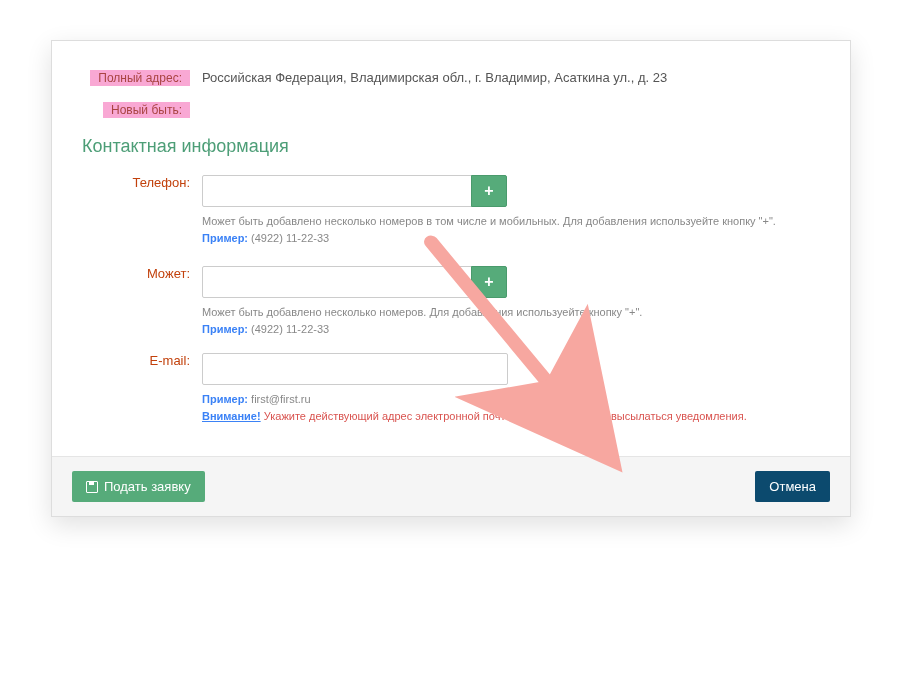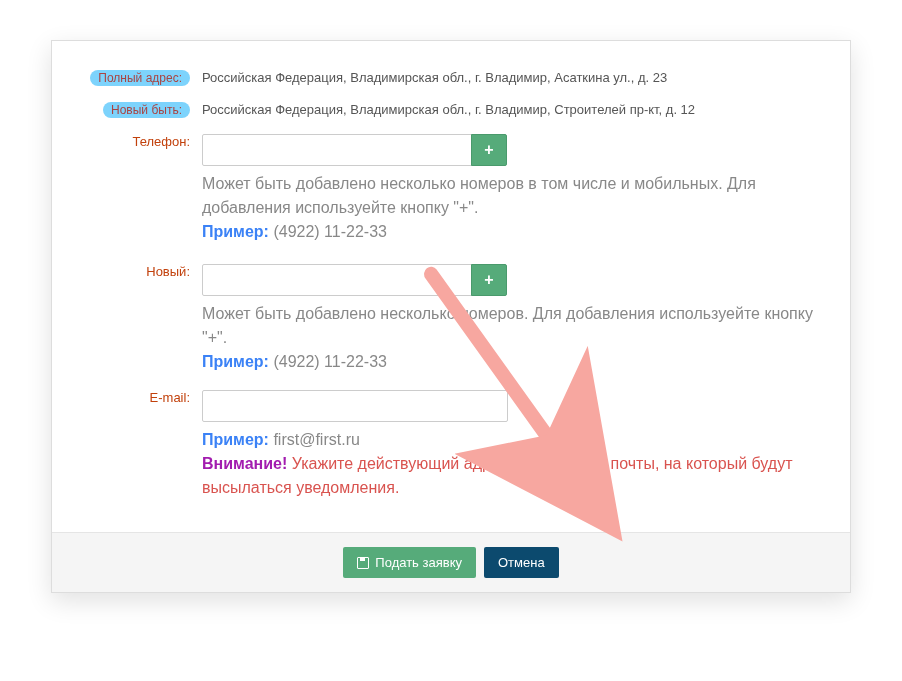--- a/index.html
+++ b/index.html
@@ -29,24 +29,24 @@
   }
   .label-col {
     width: 120px;
     flex-shrink: 0;
     text-align: right;
     padding-right: 12px;
     padding-top: 4px;
   }
   .pill {
     display: inline-block;
-    background: #7dd3fc;
+    background: #f9a8d4;
     color: #a94442;
     padding: 1px 8px;
-    border-radius: 8px;
+    border-radius: 0;
     font-size: 12px;
   }
   .value-col {
     flex: 1;
     color: #555;
     padding-top: 4px;
   }
   .section-title {
     color: #4d9e77;
     font-size: 18px;
@@ -81,32 +81,32 @@
     font-weight: bold;
     cursor: pointer;
     display: flex;
     align-items: center;
     justify-content: center;
     border-radius: 0 2px 2px 0;
     margin-left: -1px;
   }
   .help {
     color: #888;
-    font-size: 16px;
+    font-size: 11px;
     line-height: 1.5;
   }
   .help b { color: #3b82f6; }
-  .warn { color: #a21caf; font-weight: bold; }
+  .warn { color: #3b82f6; font-weight: bold; text-decoration: underline; }
   .warn-text { color: #d9534f; }
   .footer {
     background: #f5f5f5;
     border-top: 1px solid #e5e5e5;
     padding: 14px 20px;
     display: flex;
-    justify-content: center;
+    justify-content: space-between;
     gap: 8px;
   }
   .btn {
     display: inline-flex;
     align-items: center;
     gap: 6px;
     padding: 8px 14px;
     font-size: 13px;
     color: #fff;
     border: none;
@@ -145,43 +145,43 @@
       <div class="label-col">
         <span class="pill">Полный адрес:</span>
       </div>
       <div class="value-col">Российская Федерация, Владимирская обл., г. Владимир, Асаткина ул., д. 23</div>
     </div>
 
     <div class="row">
       <div class="label-col">
         <span class="pill">Новый быть:</span>
       </div>
-      <div class="value-col">Российская Федерация, Владимирская обл., г. Владимир, Строителей пр-кт, д. 12</div>
-    </div>
-
+    </div>
+
+    <div class="section-title">Контактная информация</div>
 
     <div class="row">
       <div class="label-col field-label">Телефон:</div>
       <div class="value-col">
         <div class="input-group">
           <input type="text" class="text-input" value="" style="">
           <button class="add-btn">
             <span>+</span>
           </button>
         </div>
         <div class="help">
           <span>Может быть добавлено несколько номеров в том числе и мобильных. Для добавления используейте кнопку "+".</span><br>
           <b>Пример:</b>
           <span>(4922) 11-22-33</span>
         </div>
       </div>
     </div>
 
     <div class="row" style="margin-top:16px;">
-      <div class="label-col field-label">Новый:</div>
+      <div class="label-col field-label">Может:</div>
       <div class="value-col">
         <div class="input-group">
           <input type="text" class="text-input" value="" style="">
           <button class="add-btn">
             <span>+</span>
           </button>
         </div>
         <div class="help">
           <span>Может быть добавлено несколько номеров. Для добавления используейте кнопку "+".</span><br>
           <b>Пример:</b>

